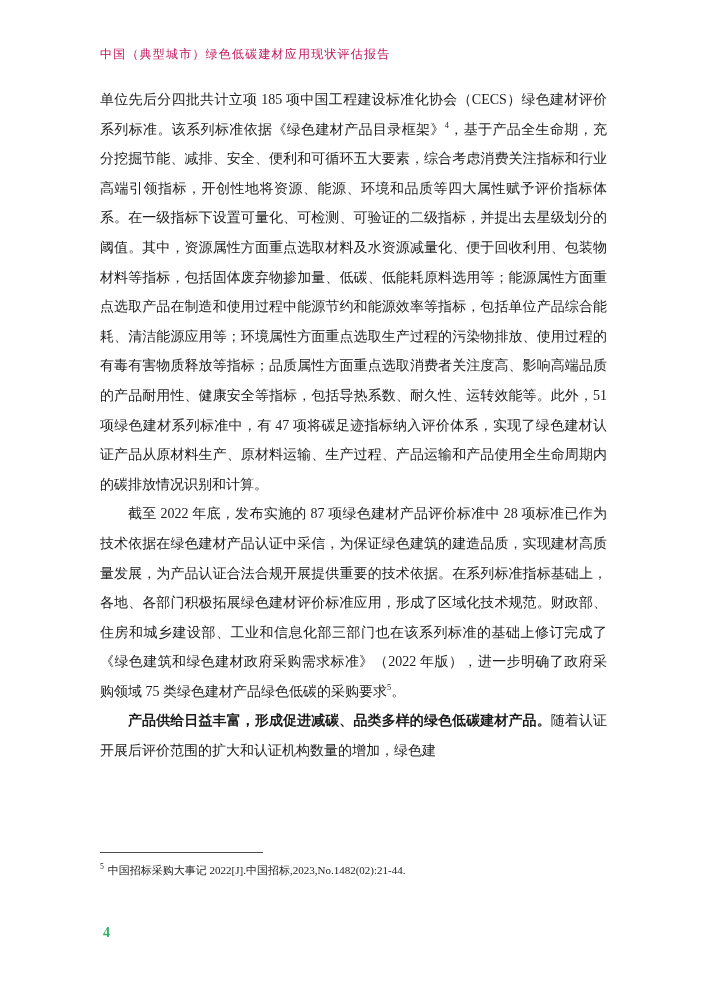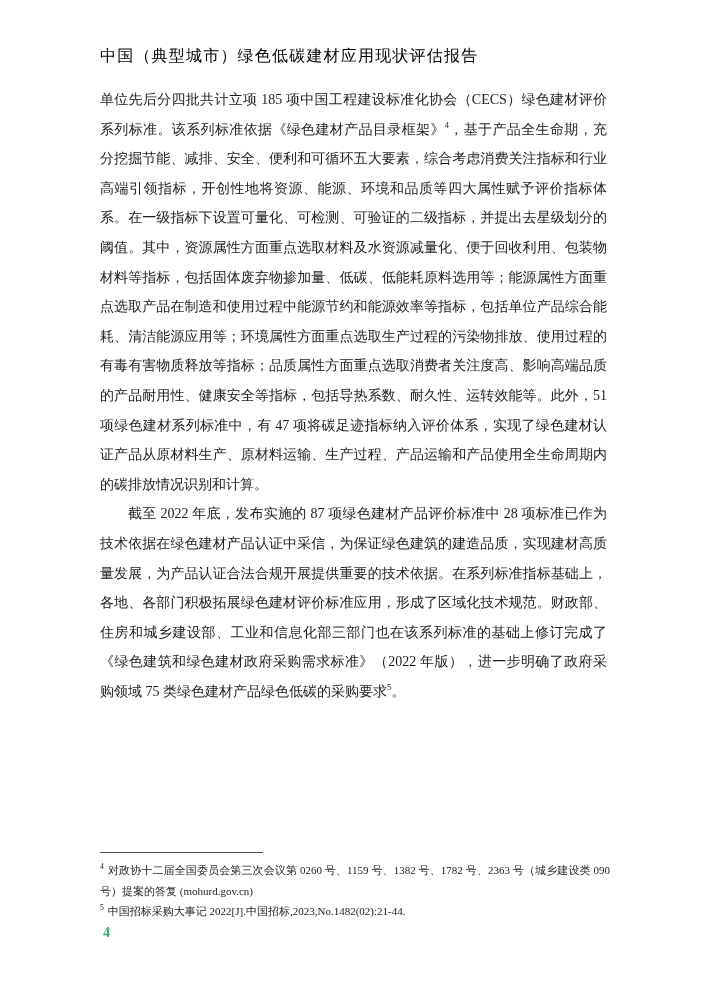--- a/index.html
+++ b/index.html
@@ -8,23 +8,23 @@
     width: 710px;
     height: 1004px;
     background: #ffffff;
     font-family: "Liberation Serif", "DejaVu Serif", serif;
     overflow: hidden;
   }
   .running-header {
     position: absolute;
     left: 100px;
     top: 46px;
-    font-size: 16px;
+    font-size: 12px;
     letter-spacing: 1.2px;
-    color: #000000;
+    color: #be185d;
     white-space: nowrap;
   }
   .body-text {
     position: absolute;
     left: 100px;
     top: 85px;
     width: 507px;
     height: 775px;
     overflow: hidden;
     font-size: 14px;
@@ -76,25 +76,25 @@
 </head>
 <body>
 
 <div class="page">
 
   <div class="running-header">中国（典型城市）绿色低碳建材应用现状评估报告</div>
 
   <div class="body-text">
       <p><span>单位先后分四批共计立项 185 项中国工程建设标准化协会（CECS）绿色建材评价系列标准。该系列标准依据《绿色建材产品目录框架》</span><sup>4</sup><span>，基于产品全生命期，充分挖掘节能、减排、安全、便利和可循环五大要素，综合考虑消费关注指标和行业高端引领指标，开创性地将资源、能源、环境和品质等四大属性赋予评价指标体系。在一级指标下设置可量化、可检测、可验证的二级指标，并提出去星级划分的阈值。其中，资源属性方面重点选取材料及水资源减量化、便于回收利用、包装物材料等指标，包括固体废弃物掺加量、低碳、低能耗原料选用等；能源属性方面重点选取产品在制造和使用过程中能源节约和能源效率等指标，包括单位产品综合能耗、清洁能源应用等；环境属性方面重点选取生产过程的污染物排放、使用过程的有毒有害物质释放等指标；品质属性方面重点选取消费者关注度高、影响高端品质的产品耐用性、健康安全等指标，包括导热系数、耐久性、运转效能等。此外，51 项绿色建材系列标准中，有 47 项将碳足迹指标纳入评价体系，实现了绿色建材认证产品从原材料生产、原材料运输、生产过程、产品运输和产品使用全生命周期内的碳排放情况识别和计算。</span></p>
       <p class="indent"><span>截至 2022 年底，发布实施的 87 项绿色建材产品评价标准中 28 项标准已作为技术依据在绿色建材产品认证中采信，为保证绿色建筑的建造品质，实现建材高质量发展，为产品认证合法合规开展提供重要的技术依据。在系列标准指标基础上，各地、各部门积极拓展绿色建材评价标准应用，形成了区域化技术规范。财政部、住房和城乡建设部、工业和信息化部三部门也在该系列标准的基础上修订完成了《绿色建筑和绿色建材政府采购需求标准》（2022 年版），进一步明确了政府采购领域 75 类绿色建材产品绿色低碳的采购要求</span><sup>5</sup><span>。</span></p>
+      <p class="indent"><span class="bold">产品供给日益丰富，形成促进减碳、品类多样的绿色低碳建材产品。</span><span>随着认证开展后评价范围的扩大和认证机构数量的增加，绿色建</span></p>
     </div>
 
   <div class="footnote-area">
     <div class="footnote-separator"></div>
     <div id="footnotes">
-        <div class="footnote"><sup>4</sup><span>对政协十二届全国委员会第三次会议第 0260 号、1159 号、1382 号、1782 号、2363 号（城乡建设类 090 号）提案的答复 (mohurd.gov.cn)</span></div>
         <div class="footnote"><sup>5</sup><span>中国招标采购大事记 2022[J].中国招标,2023,No.1482(02):21-44.</span></div>
       </div>
   </div>
 
   <div class="page-number">4</div>
 
 </div>
 
 </body></html>

